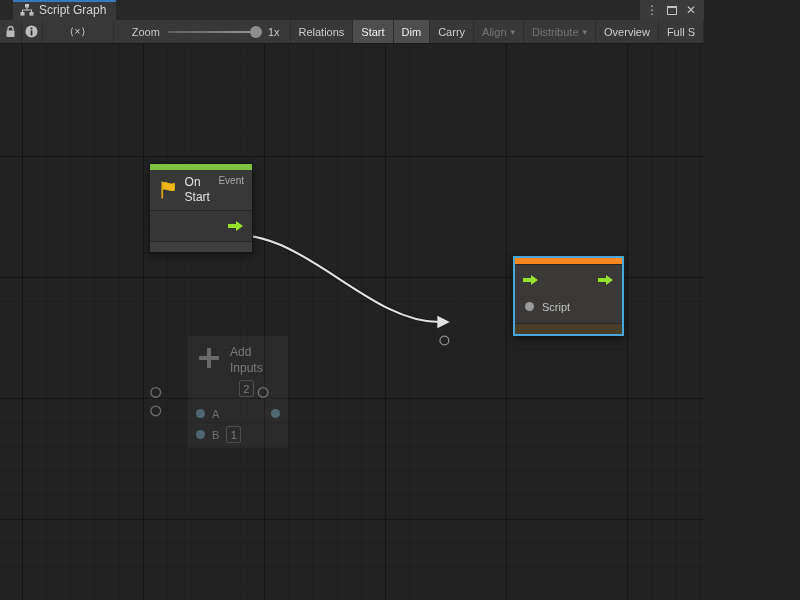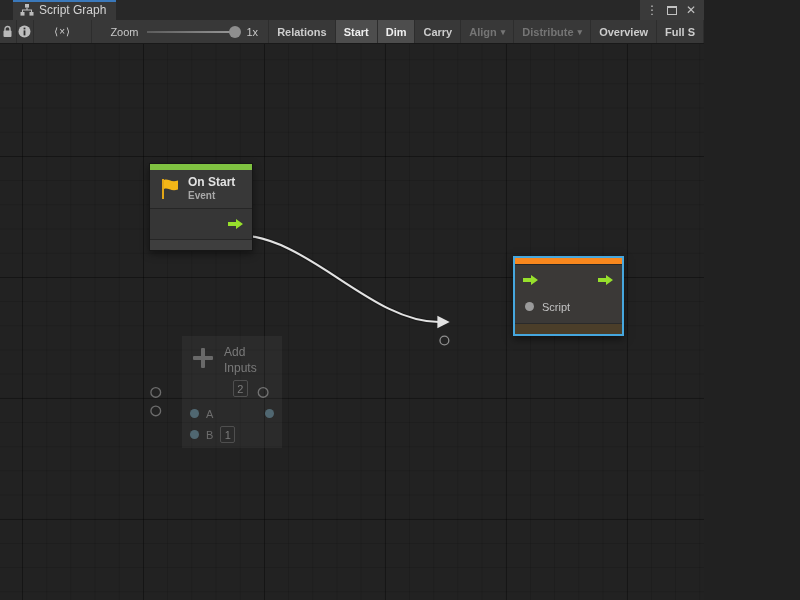--- a/index.html
+++ b/index.html
@@ -22,21 +22,21 @@
     border-bottom:1px solid #191919; display:flex; align-items:stretch; color:#c8c8c8;
     font-size:11px; white-space:nowrap; overflow:hidden; }
   .tb-btn { display:flex; align-items:center; justify-content:center; padding:0 8px;
     border-right:1px solid #2d2d2d; cursor:default; }
   .tb-btn.icon-btn { width:23px; padding:0; }
   .tb-btn.code-btn { width:74px; color:#cfcfcf; font-size:10px; letter-spacing:1px; }
   .tb-graph { display:flex; align-items:center; gap:6px; padding:0 14px 0 16px; color:#cfcfcf; }
   .tb-zoom { display:flex; align-items:center; gap:8px; padding:0 10px 0 18px; }
   .zoom-track { position:relative; width:92px; height:2px; background:linear-gradient(to right,#5c5c5c,#9a9a9a); }
   .zoom-handle { position:absolute; right:-2px; top:-5px; width:12px; height:12px; border-radius:50%; background:#8e8e8e; }
-  .tb-toggle { display:flex; align-items:center; gap:4px; padding:0 8px; border-right:1px solid #2d2d2d; color:#cdcdcd;font-weight:bold; }
+  .tb-toggle { display:flex; align-items:center; gap:4px; padding:0 8px; border-right:1px solid #2d2d2d; color:#cdcdcd; }
   .tb-toggle.first { border-left:1px solid #2d2d2d; }
   .tb-toggle.on { background:#4d4d4d; color:#efefef; }
   .tb-toggle.disabled { color:#757575; }
   .caret { font-size:9px; position:relative; top:0px; }
 
   
   .canvas { position:absolute; top:44px; left:0; right:0; bottom:0; background-color:#222222;
     background-image:
       linear-gradient(to right, rgba(0,0,0,0.30) 1px, transparent 1px),
       linear-gradient(to bottom, rgba(0,0,0,0.30) 1px, transparent 1px),
@@ -45,21 +45,21 @@
     background-size: 121px 100%, 100% 121px, 24.2px 100%, 100% 24.2px;
     background-position: 22px 0, 0 112px, 22px 0, 0 15.2px; }
 
   .wires { position:absolute; inset:0; width:100%; height:100%; pointer-events:none; }
 
   
   .node { position:absolute; border:1px solid #161616; background:#383838;
     box-shadow:0 3px 8px rgba(0,0,0,0.45); }
   .accent-strip { height:6px; }
   .node-header { display:flex; align-items:center; gap:8px; padding:5px 8px; }
-  .nh-text { display:flex; flex-direction:column; line-height:1.25;font-weight:bold; }
+  .nh-text { display:flex; flex-direction:row; line-height:1.25; }
   .nh-title { font-size:12px; color:#e2e2e2; }
   .nh-sub { font-size:10px; color:#a9a9a9; }
   .divider { height:1px; background:#262626; }
   .flow-row { height:30px; display:flex; align-items:center; padding:0 8px; background:#363636; }
   .node-footer { height:11px; background:#3e3e3e; border-top:1px solid #262626; }
 
   
   .node-onstart { left:149px; top:119px; width:104px; }
   .node-onstart .flow-row { justify-content:flex-end; }
 
@@ -70,21 +70,21 @@
   .node-debug .nh-sub { color:#cdc5b9; }
   .node-debug .nh-title { font-size:13px; color:#ececec; }
   .node-debug .flow-row { background:#3b3937; justify-content:space-between; }
   .value-row { height:23px; display:flex; align-items:center; gap:8px; padding:0 10px; background:#3b3937; }
   .port-dot { width:9px; height:9px; border-radius:50%; background:#9a9a9a; }
   .value-label { font-size:11px; color:#c3c3c3; }
   .node-debug .spacer { height:5px; background:#3b3937; }
   .node-debug .node-footer { background:#4b3e29; border-top:1px solid #2a2a2a; }
 
   
-  .node-add { left:182px; top:292px; width:100px; height:112px; border:none; box-shadow:none;
+  .node-add { left:188px; top:292px; width:100px; height:112px; border:none; box-shadow:none;
     background:rgba(255,255,255,0.045); }
   .node-add .inner { opacity:0.55; }
   .add-header { display:flex; gap:8px; padding:9px 8px 6px 8px; }
   .add-titles { display:flex; flex-direction:column; line-height:1.3; font-size:12px; color:#b9b9b9; }
   .add-line2 { display:flex; align-items:center; gap:4px;flex-direction:column; }
   .mini-box { min-width:15px; height:17px; border:1px solid #6d6d6d; border-radius:2px;
     display:flex; align-items:center; justify-content:center; font-size:11px; color:#bdbdbd; padding:0 3px; }
   .add-row { height:21px; display:flex; align-items:center; gap:7px; padding:0 8px; font-size:11px; color:#a3a3a3; }
   .teal-dot { width:9px; height:9px; border-radius:50%; background:#6f99ab; }
   .add-row .out { margin-left:auto; }

